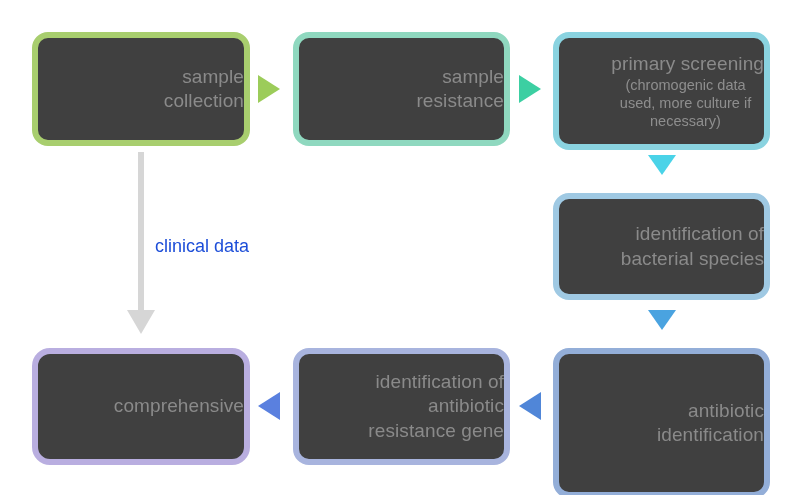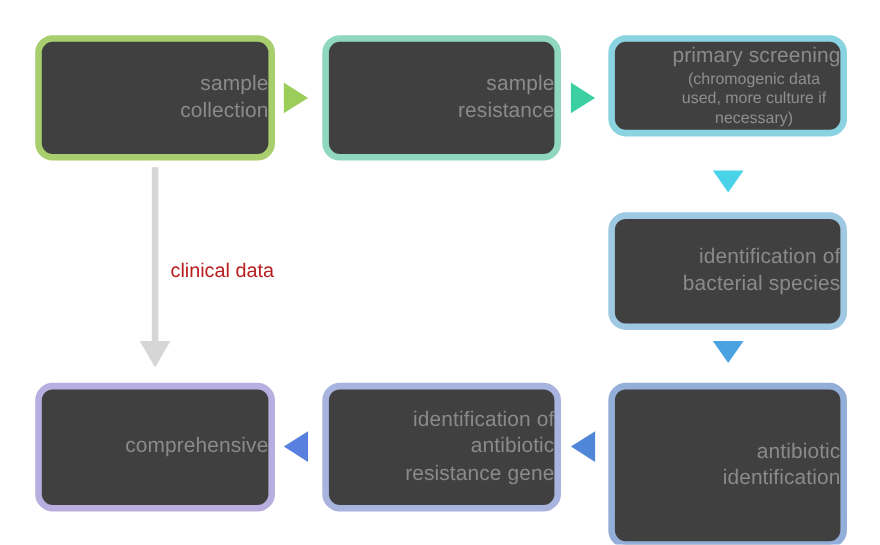--- a/index.html
+++ b/index.html
@@ -46,25 +46,25 @@
   .node .subtitle {
     font-size: 14.5px;
     color: #8e8e8e;
     line-height: 1.22;
     margin-top: 1px;
   }
 
   
   #node-sample-collection   { left: 32px;  top: 32px;  width: 218px; height: 114px; }
   #node-sample-reception    { left: 293px; top: 32px;  width: 217px; height: 114px; }
-  #node-primary-screening   { left: 553px; top: 32px;  width: 217px; height: 92px; }
+  #node-primary-screening   { left: 553px; top: 32px;  width: 217px; height: 118px; }
   #node-identification-species { left: 553px; top: 193px; width: 217px; height: 107px; }
   #node-antibiotic-susceptibility { left: 553px; top: 348px; width: 217px; height: 150px; }
   #node-resistance-gene     { left: 293px; top: 348px; width: 217px; height: 117px; }
-  #node-comprehensive       { left: 32px;  top: 348px; width: 218px; height: 117px; }
+  #node-comprehensive       { left: 32px;  top: 348px; width: 218px; height: 117px; border-radius: 18px; }
 
   
   .arrow {
     position: absolute;
     width: 0;
     height: 0;
   }
   .arrow.right {
     border-top: 14px solid transparent;
     border-bottom: 14px solid transparent;
@@ -108,21 +108,21 @@
     height: 0;
     border-left: 14px solid transparent;
     border-right: 14px solid transparent;
     border-top: 24px solid #d6d6d6;
   }
   #clinical-data-label {
     position: absolute;
     left: 155px;
     top: 236px;
     font-size: 18px;
-    color: #b91c1c;
+    color: #1d4ed8;
     white-space: nowrap;
   }
 </style>
 </head>
 <body>
 
 <div id="canvas">
 
   <div class="node" id="node-sample-collection" style="border-color: rgb(168, 206, 110);">
     <div class="title">sample</div>

